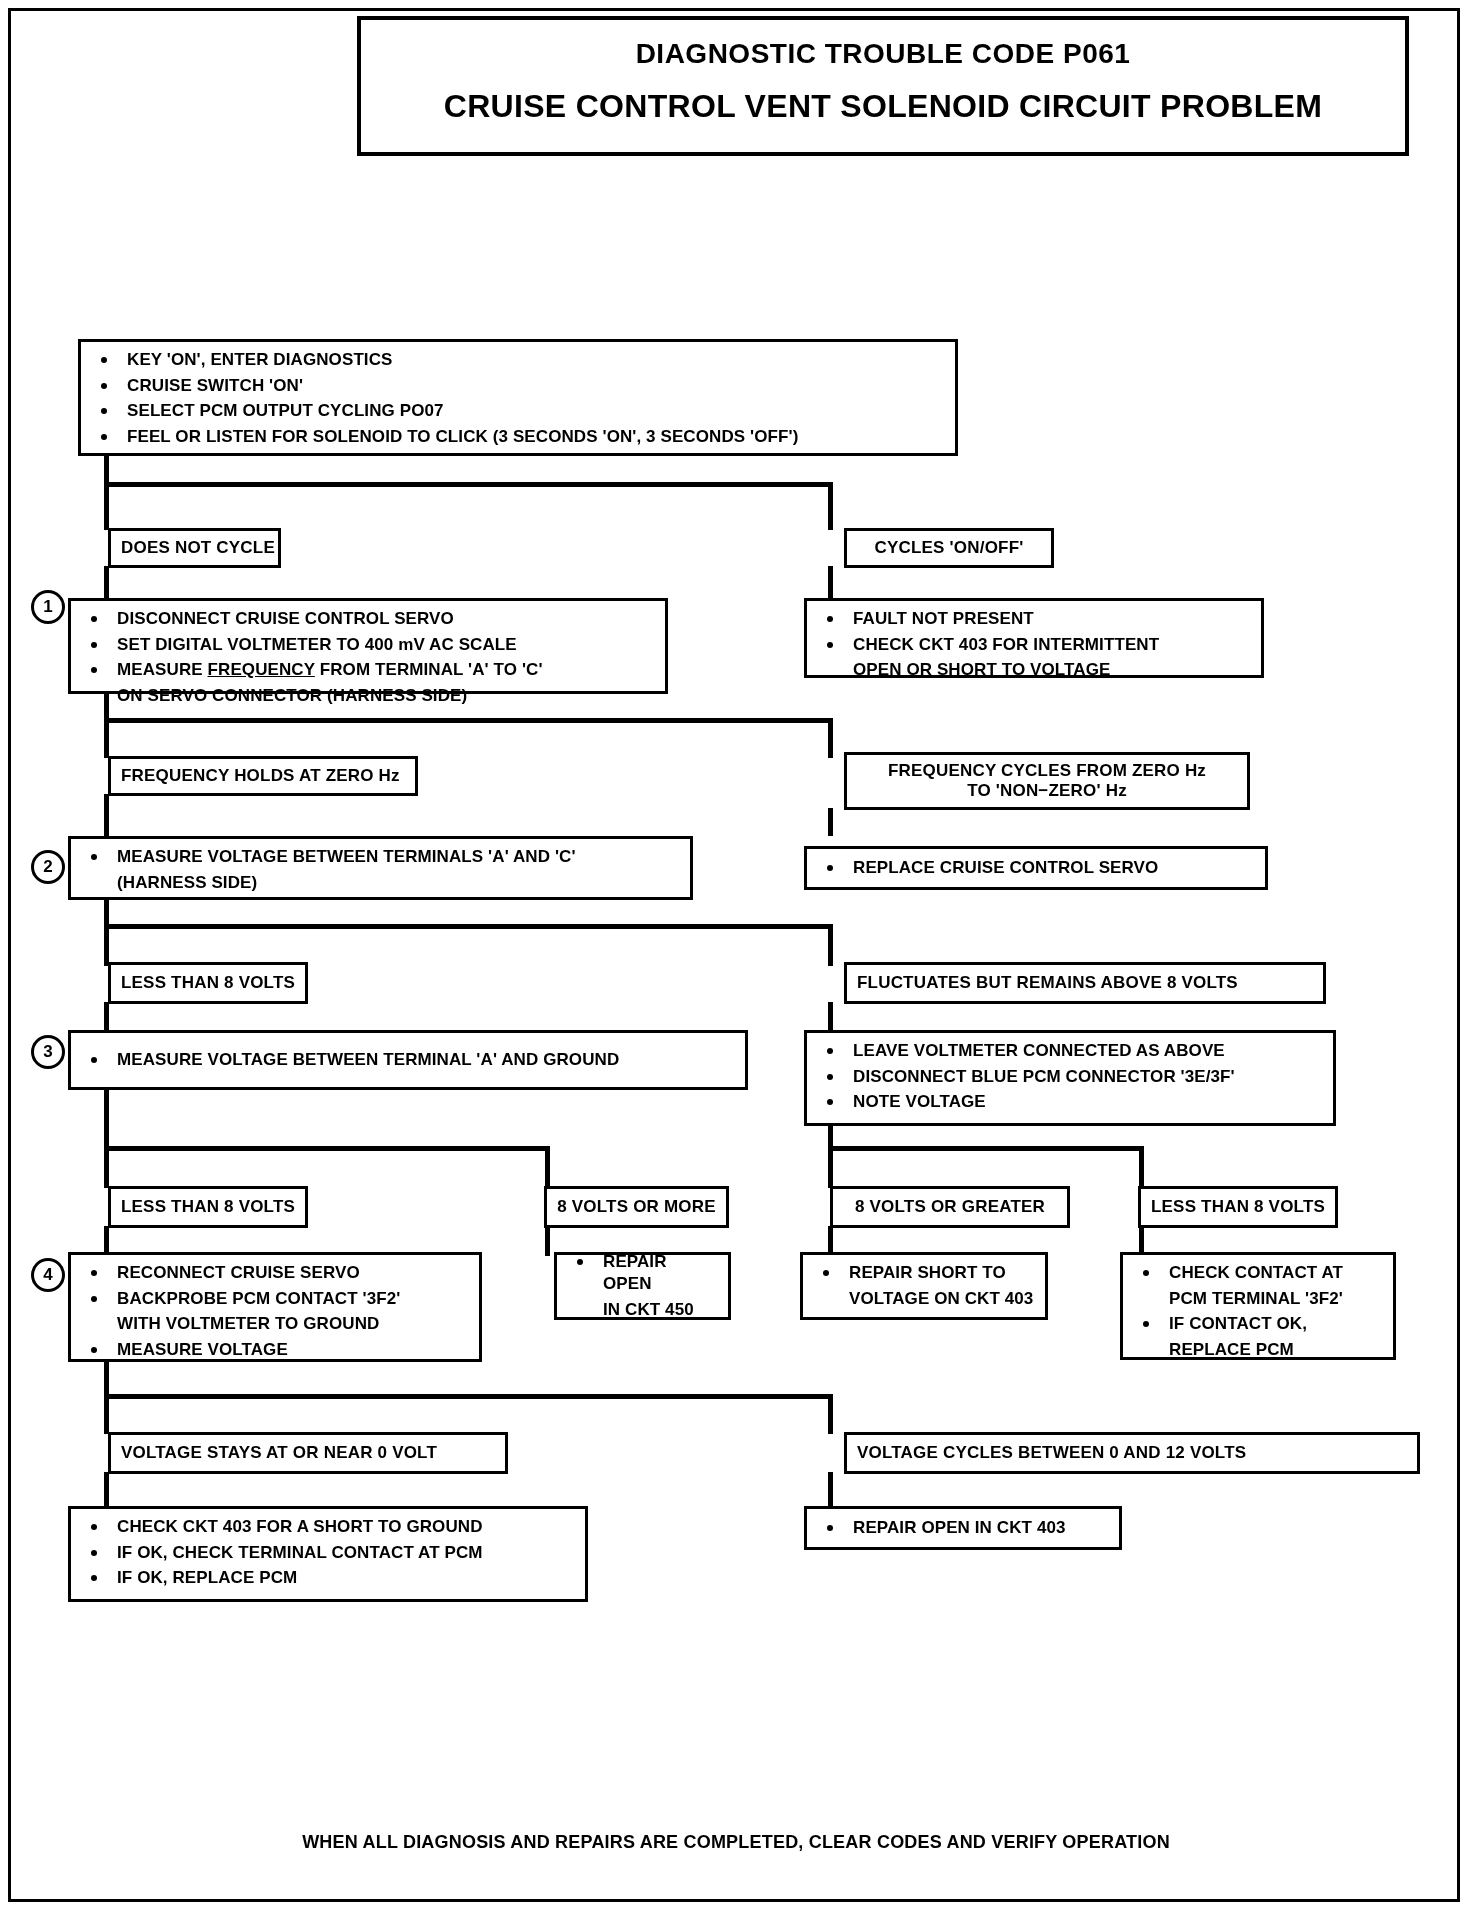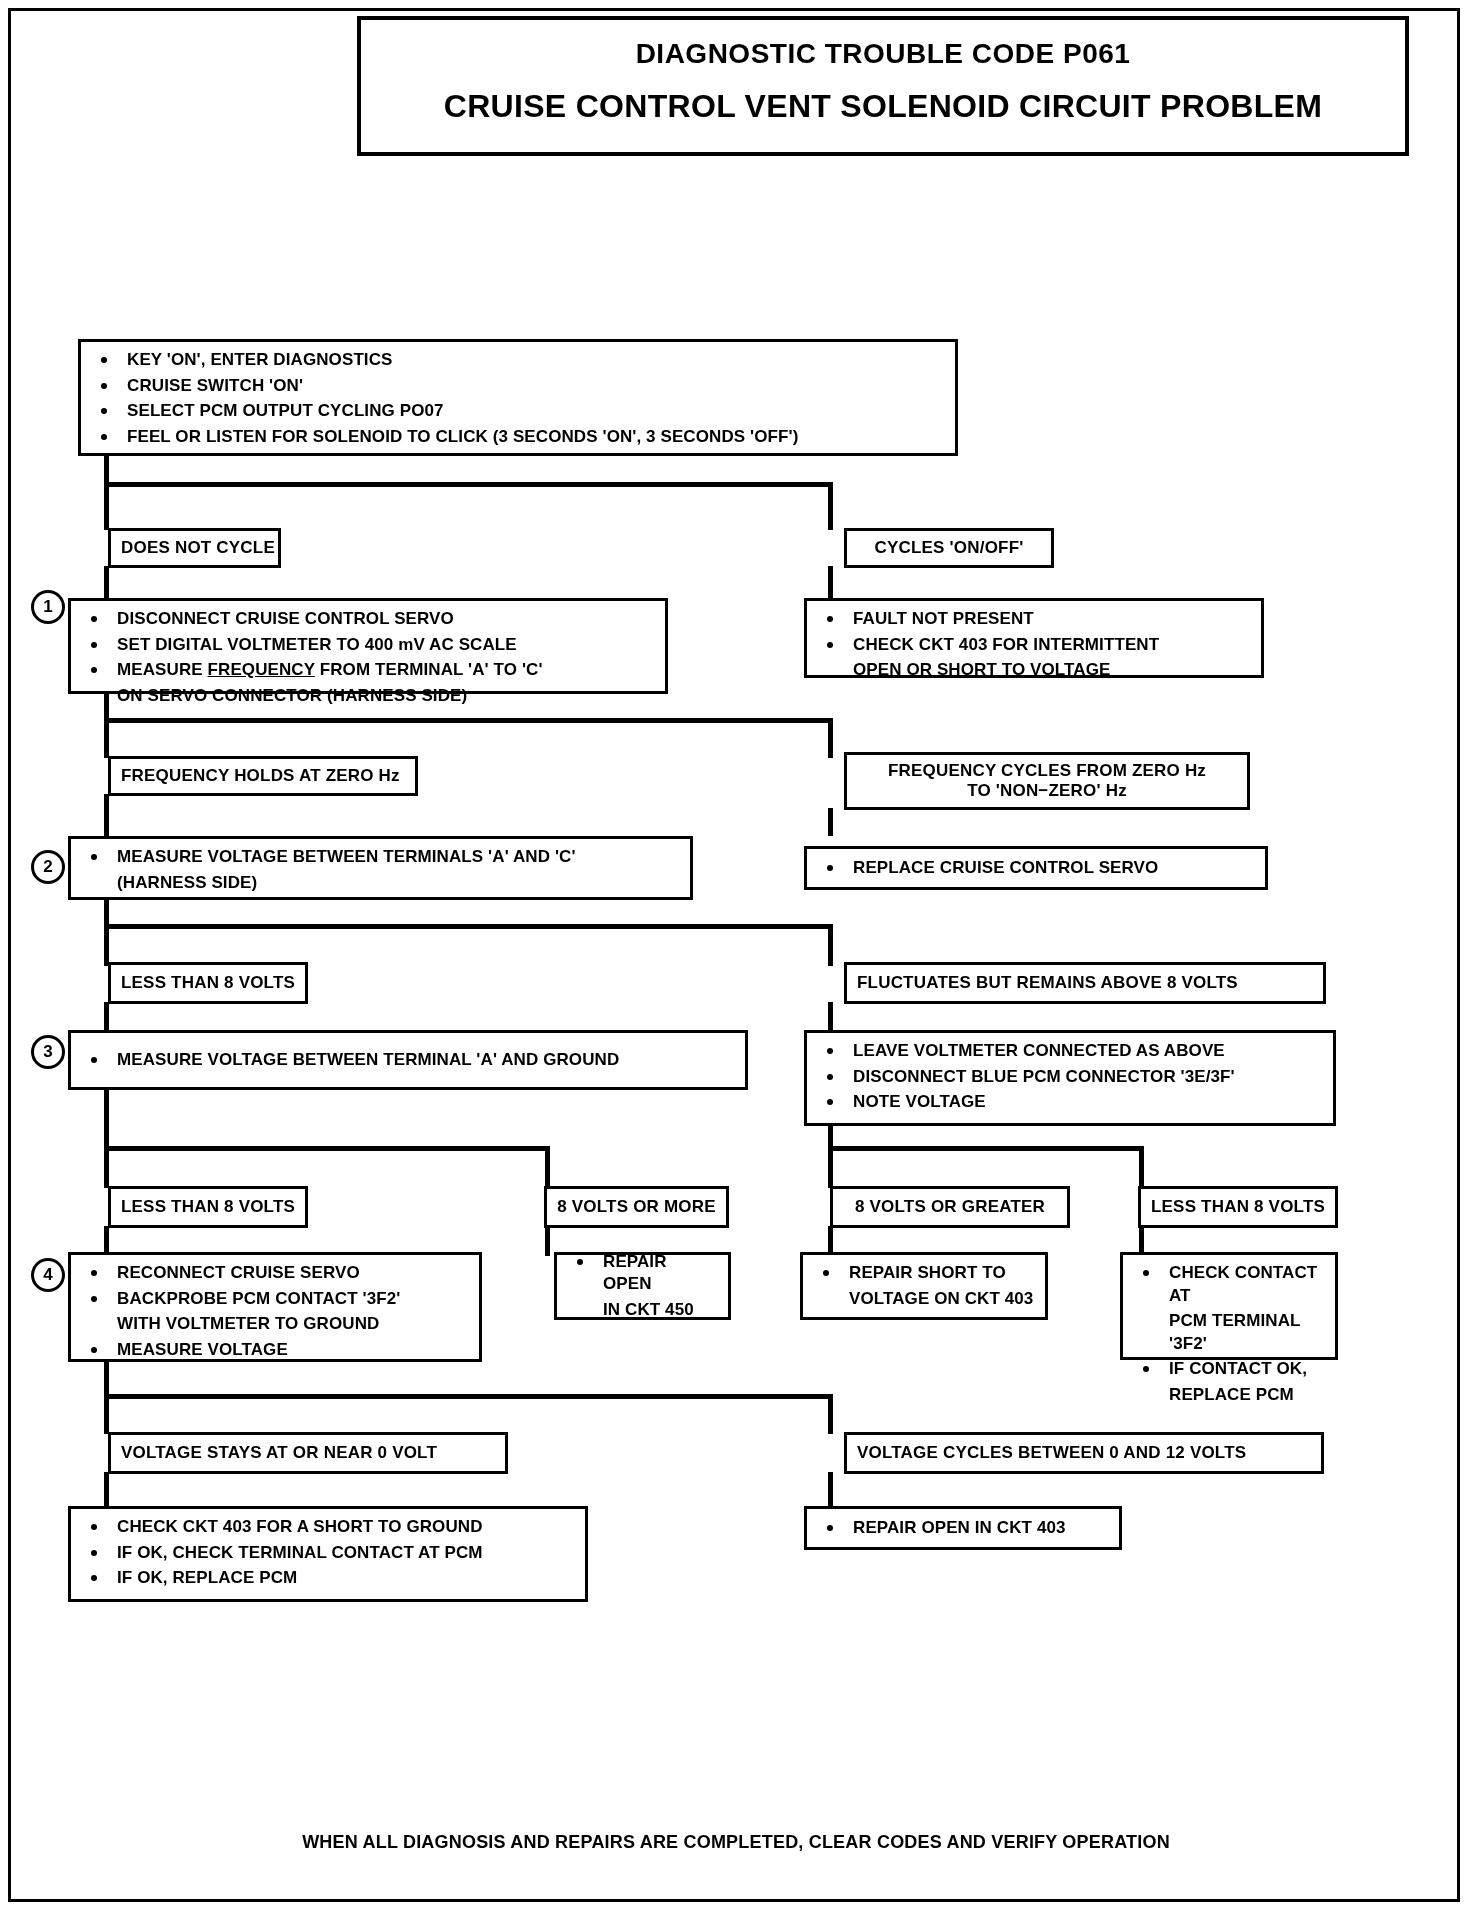--- a/index.html
+++ b/index.html
@@ -258,38 +258,38 @@
     </ul>
   </div>
 
   <div class="box bullets" style="left:800px;top:1252px;width:248px;height:68px;display:flex;align-items:center;">
     <ul style="width:100%;">
       <li><span class="bullet-dot"></span><span>REPAIR SHORT TO</span></li>
       <li class="nobullet"><span>VOLTAGE ON CKT 403</span></li>
     </ul>
   </div>
 
-  <div class="box bullets" style="left:1120px;top:1252px;width:218px;height:108px;">
+  <div class="box bullets" style="left:1120px;top:1252px;width:276px;height:108px;">
     <ul>
       <li><span class="bullet-dot"></span><span>CHECK CONTACT AT</span></li>
       <li class="nobullet"><span>PCM TERMINAL '3F2'</span></li>
       <li><span class="bullet-dot"></span><span>IF CONTACT OK,</span></li>
       <li class="nobullet"><span>REPLACE PCM</span></li>
     </ul>
   </div>
 
   <div class="ln" style="left:104px;top:1362px;width:5px;height:36px;"></div>
   <div class="ln" style="left:104px;top:1394px;width:729px;height:5px;"></div>
   <div class="ln" style="left:104px;top:1394px;width:5px;height:40px;"></div>
   <div class="ln" style="left:828px;top:1394px;width:5px;height:40px;"></div>
 
   <div class="box label-box" style="left:68px;top:1432px;width:400px;height:42px;">
     <span>VOLTAGE STAYS AT OR NEAR 0 VOLT</span>
   </div>
-  <div class="box label-box" style="left:804px;top:1432px;width:480px;height:42px;">
+  <div class="box label-box" style="left:804px;top:1432px;width:576px;height:42px;">
     <span>VOLTAGE CYCLES BETWEEN 0 AND 12 VOLTS</span>
   </div>
 
   <div class="ln" style="left:104px;top:1472px;width:5px;height:38px;"></div>
   <div class="ln" style="left:828px;top:1472px;width:5px;height:38px;"></div>
 
   <div class="box bullets" style="left:68px;top:1506px;width:520px;height:96px;">
     <ul>
       <li><span class="bullet-dot"></span><span>CHECK CKT 403 FOR A SHORT TO GROUND</span></li>
       <li><span class="bullet-dot"></span><span>IF OK, CHECK TERMINAL CONTACT AT PCM</span></li>

